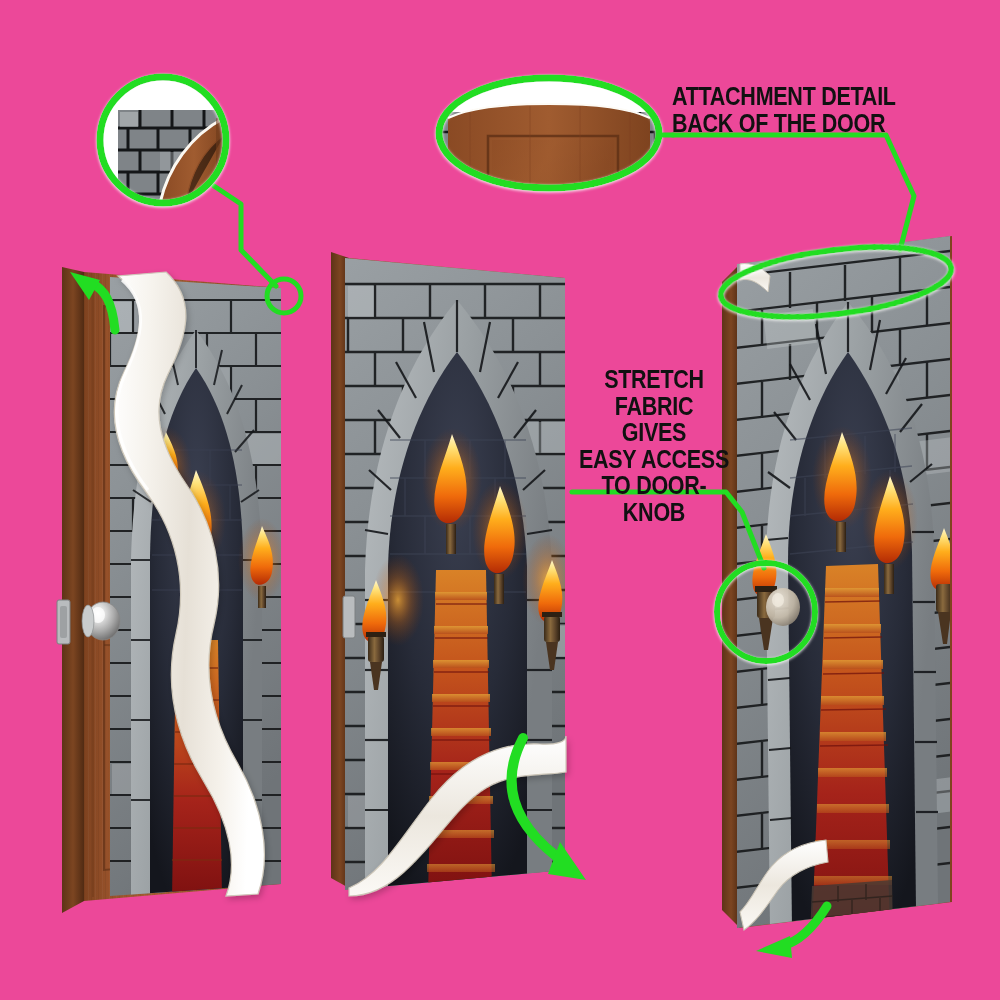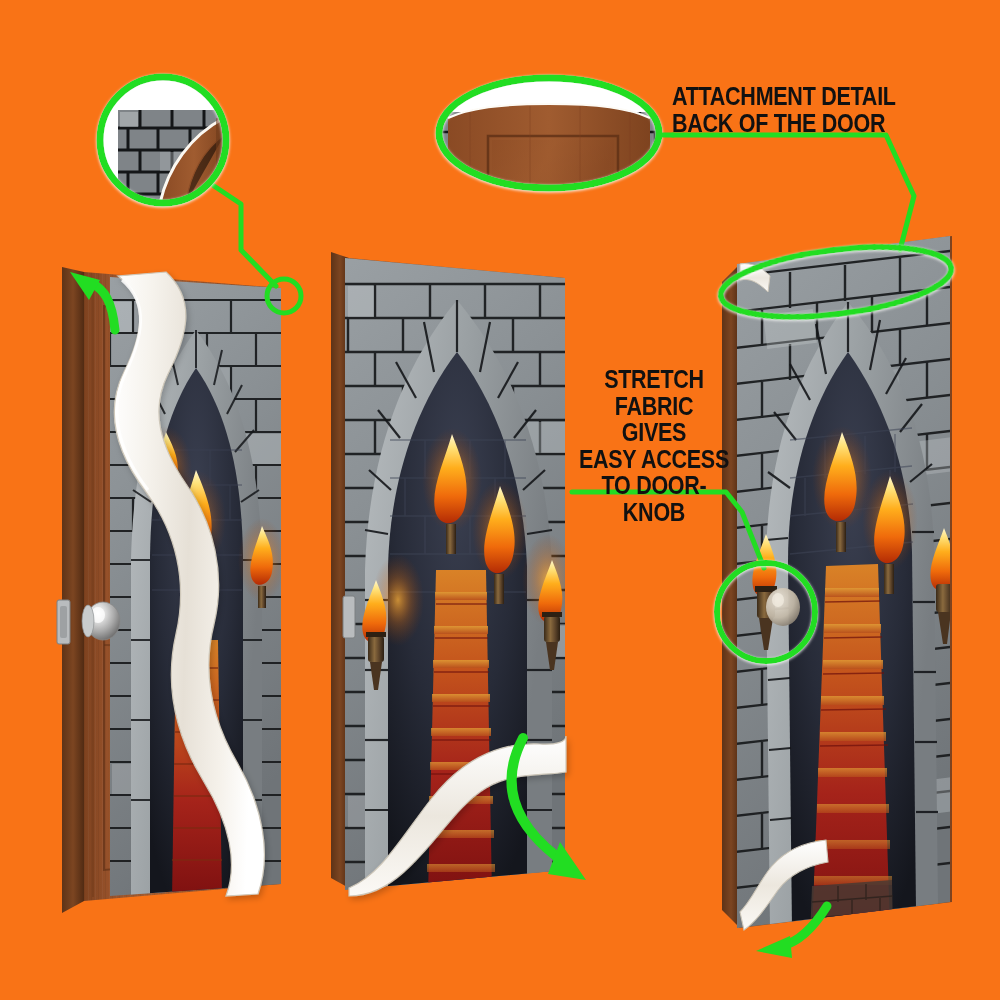--- a/index.html
+++ b/index.html
@@ -1,19 +1,19 @@
 <!DOCTYPE html>
 <html><head>
 <meta charset="utf-8">
 <title>Door Cover Product Infographic</title>
 <style>
   html,body{margin:0;padding:0;background:#ffffff;}
   body{width:1000px;height:1000px;position:relative;overflow:hidden;
        font-family:"Liberation Sans",sans-serif;}
-  #stage{position:absolute;left:0;top:0;width:1000px;height:1000px;background:#f97316;}
+  #stage{position:absolute;left:0;top:0;width:1000px;height:1000px;background:#ec4899;}
   svg.layer{position:absolute;left:0;top:0;width:1000px;height:1000px;overflow:visible;}
   .callout-text{
      position:absolute;
      font-family:"Liberation Sans Narrow","Liberation Sans",sans-serif;
      font-weight:bold;
      color:#111111;
      line-height:1.06;
      letter-spacing:-0.3px;
      white-space:pre-line;
      -webkit-font-smoothing:antialiased;

